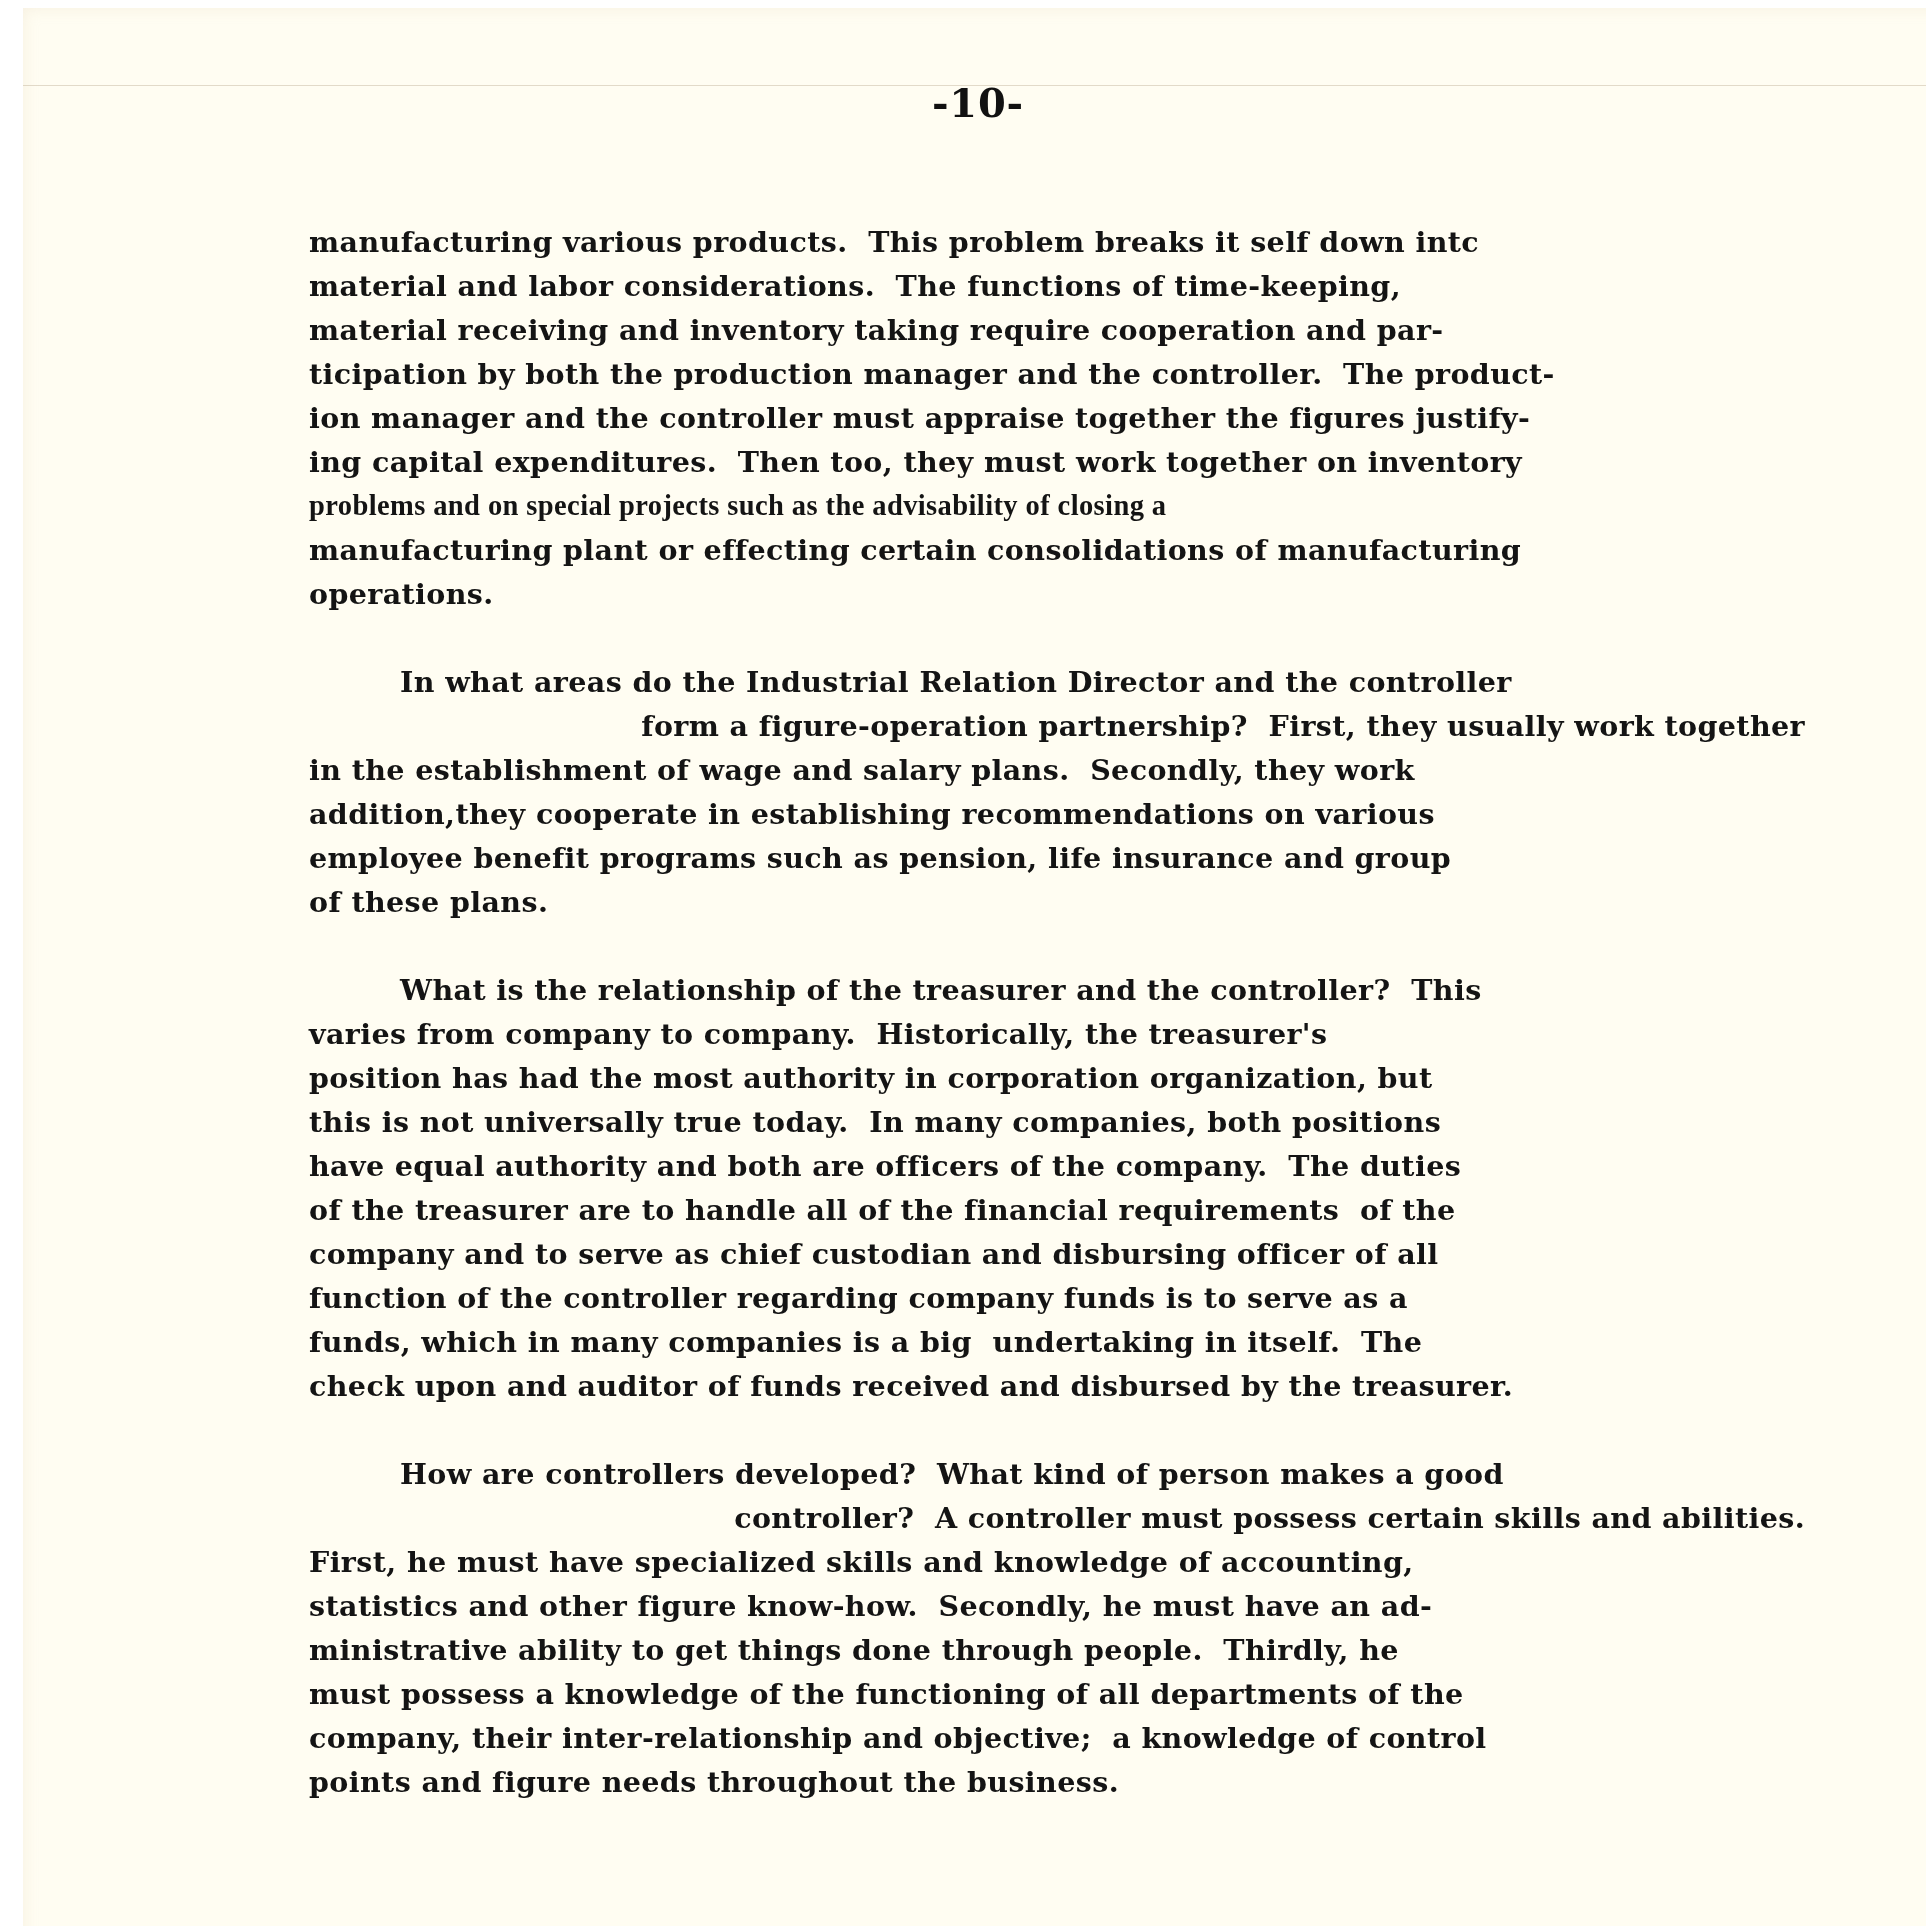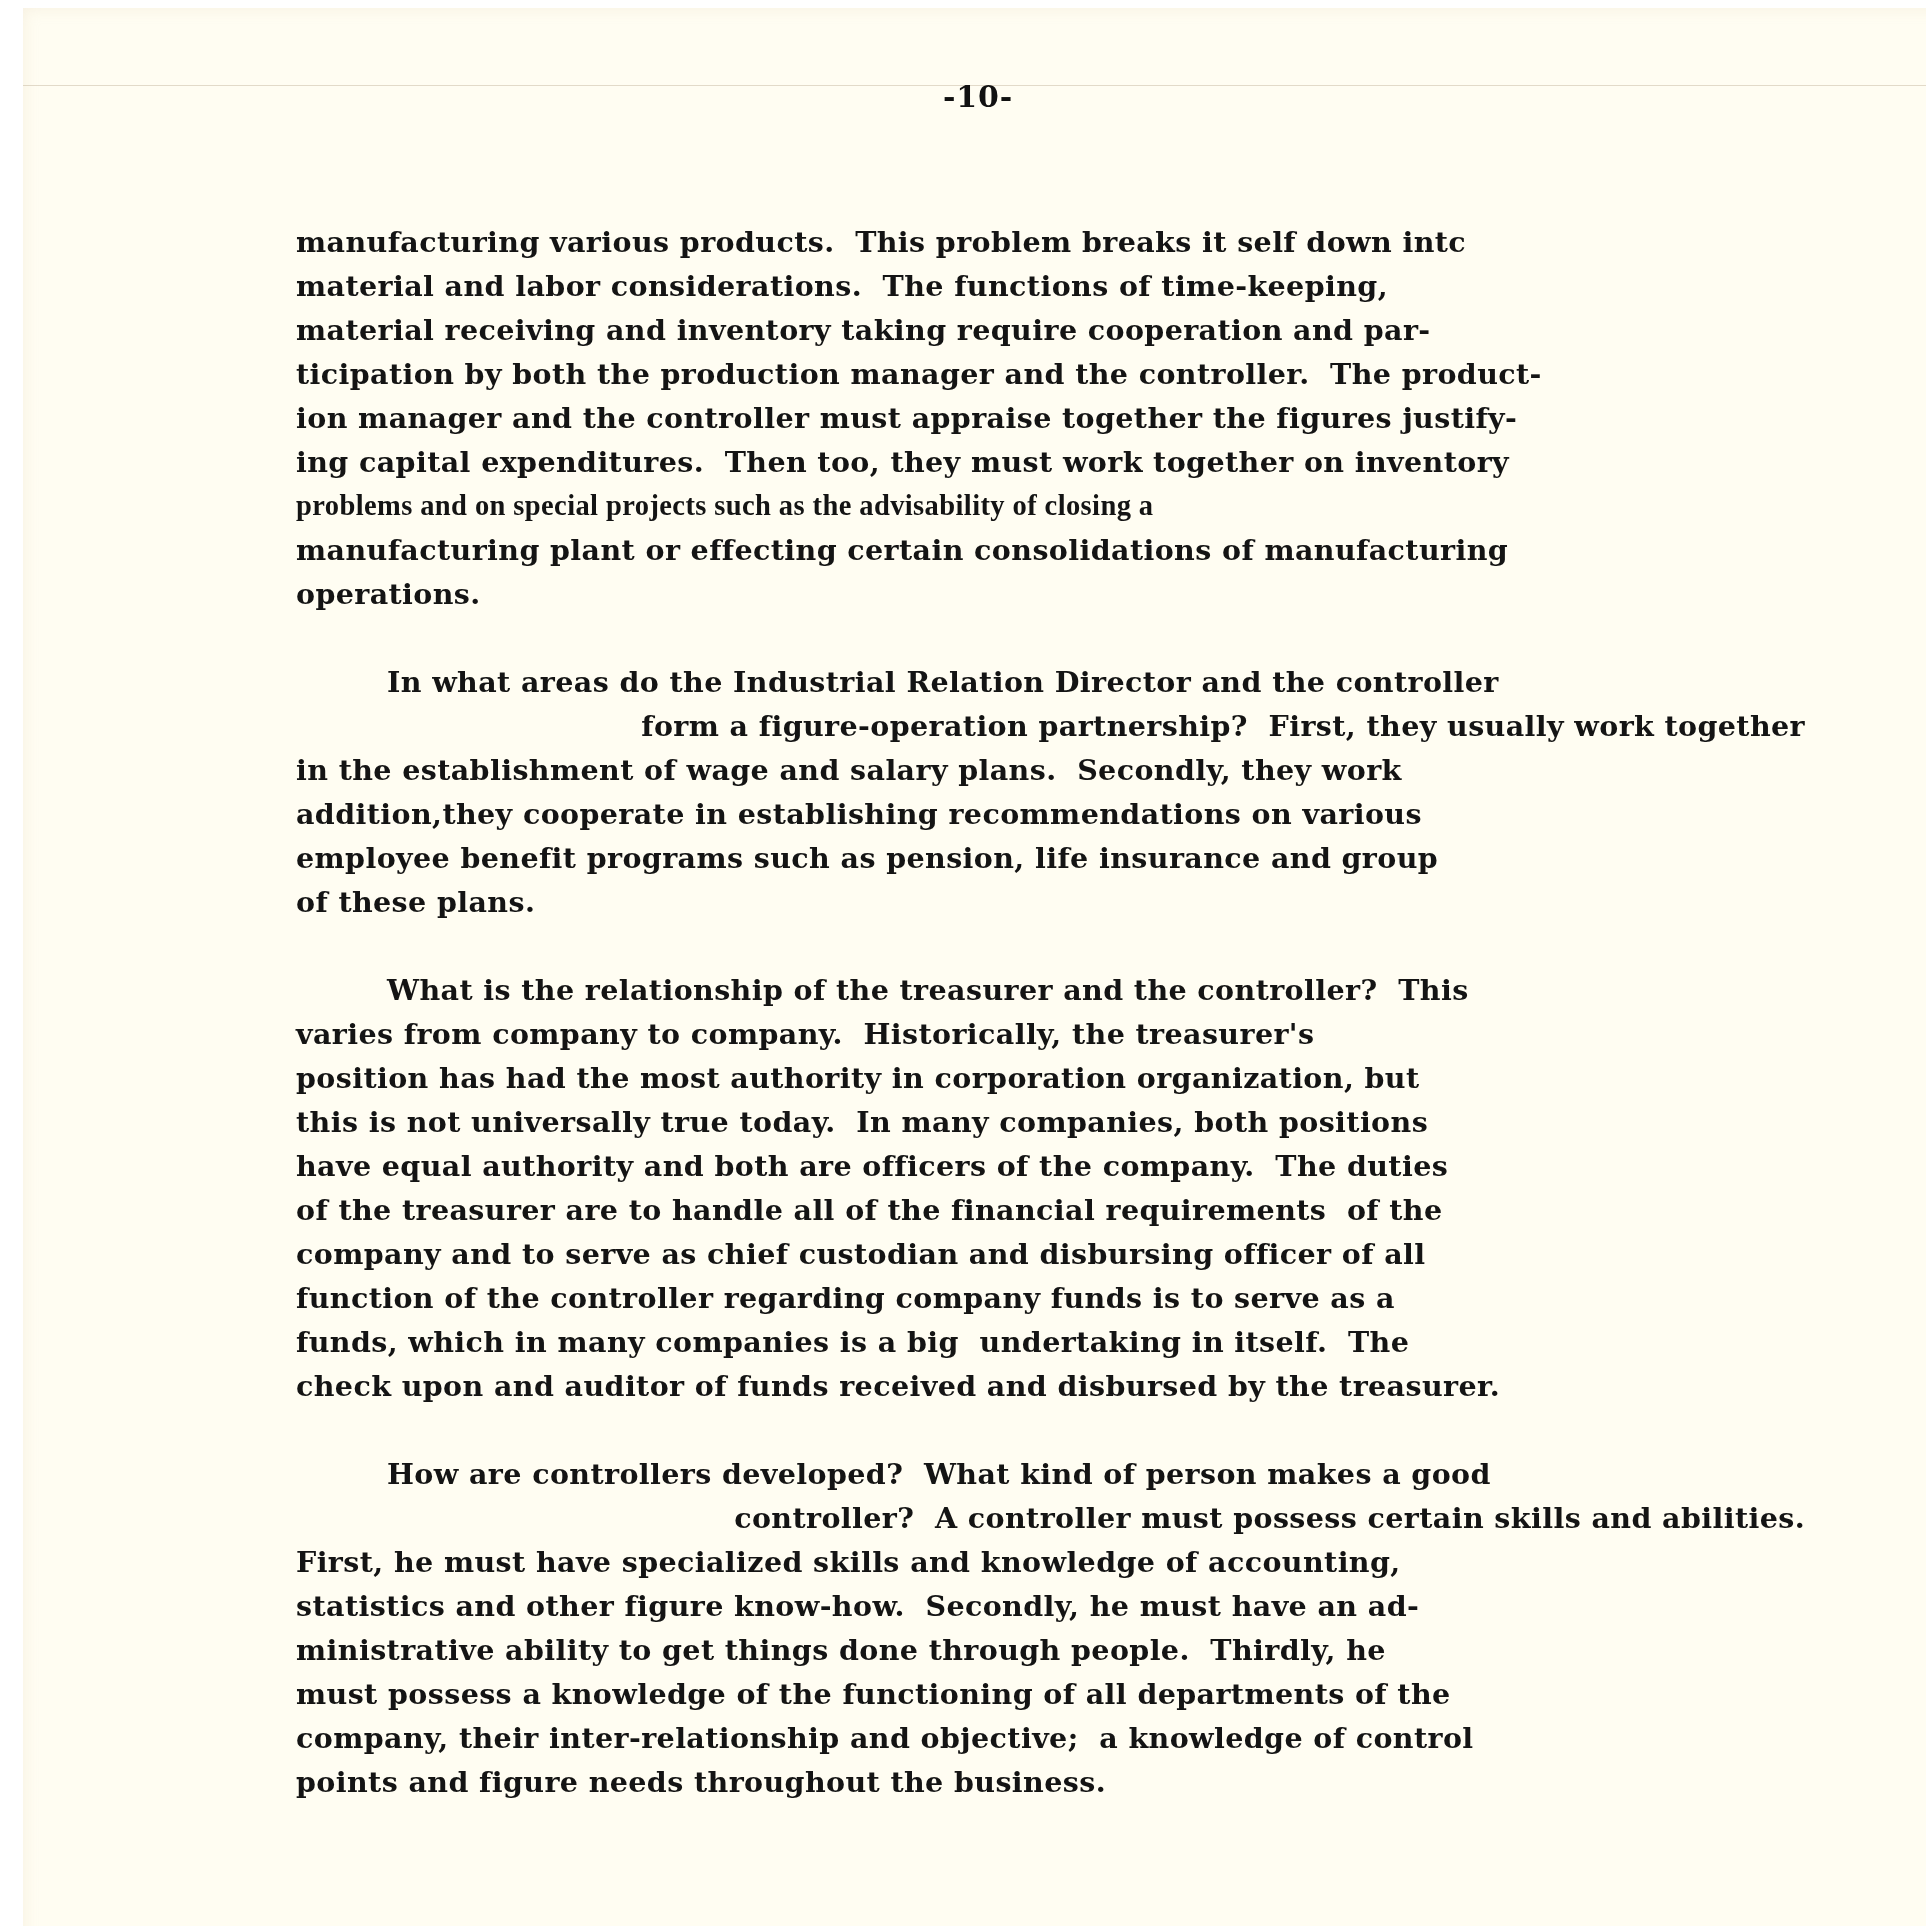--- a/index.html
+++ b/index.html
@@ -31,38 +31,38 @@
       background: rgba(190, 175, 150, 0.45);
     }
     .page-number {
       position: absolute;
       left: 901px;
       top: 79px;
       width: 154px;
       text-align: center;
       font-family: "DejaVu Serif", serif;
       font-weight: bold;
-      font-size: 30px;
+      font-size: 40px;
       color: #111111;
       letter-spacing: 0.8px;
     }
     .body-text {
       position: absolute;
       left: 295px;
       top: 220px;
       width: 1510px;
       font-family: "DejaVu Serif", serif;
       font-weight: bold;
       font-size: 28.5px;
       line-height: 44px;
       color: #141414;
       letter-spacing: 0.4px;
     }
     .para {
-      margin: 0 0 44px 1px;
+      margin: 0 0 44px 14px;
     }
     .line {
       display: block;
       white-space: pre;
       transform-origin: left center;
     }
     .indent {
       padding-left: 91px;
     }
   </style>

